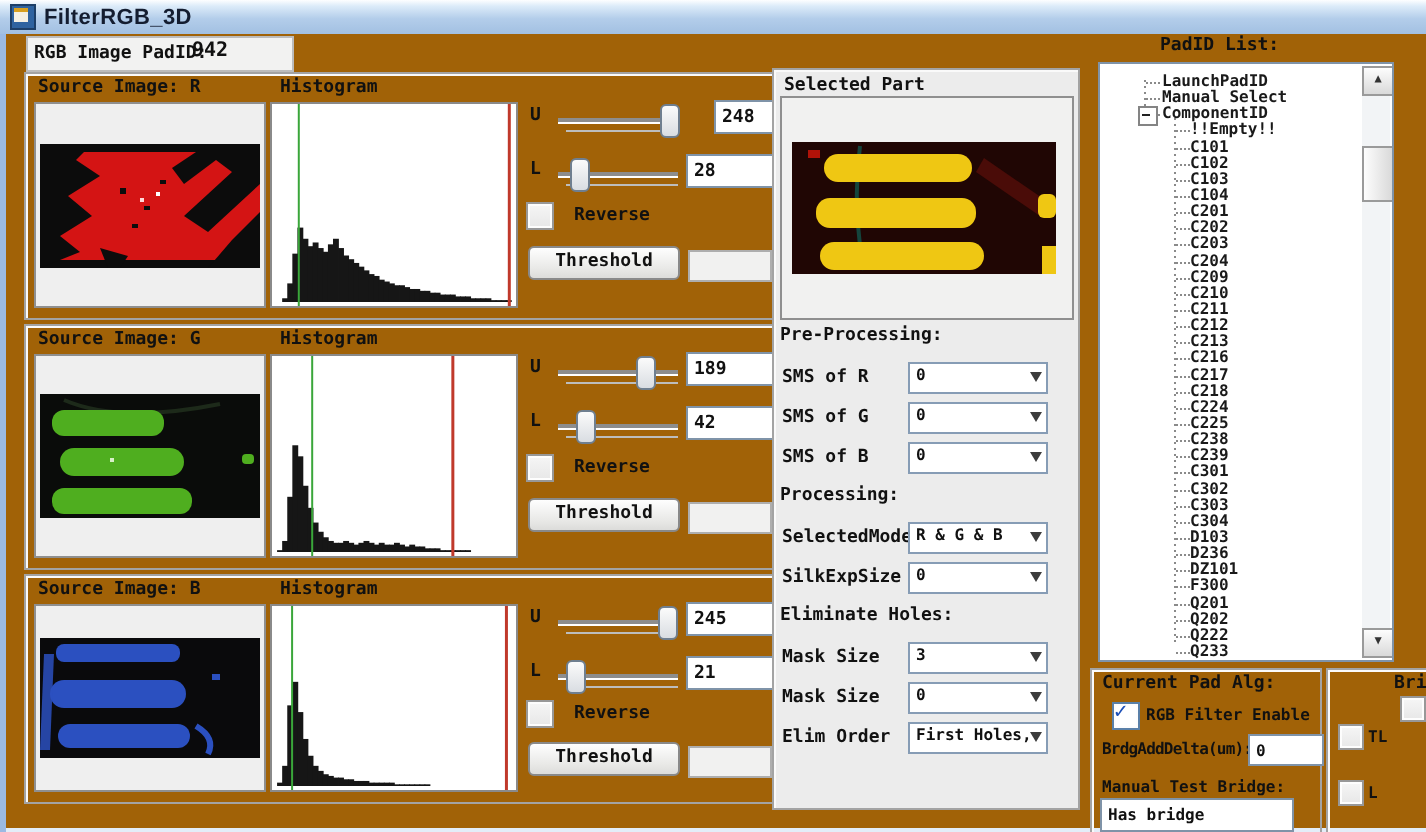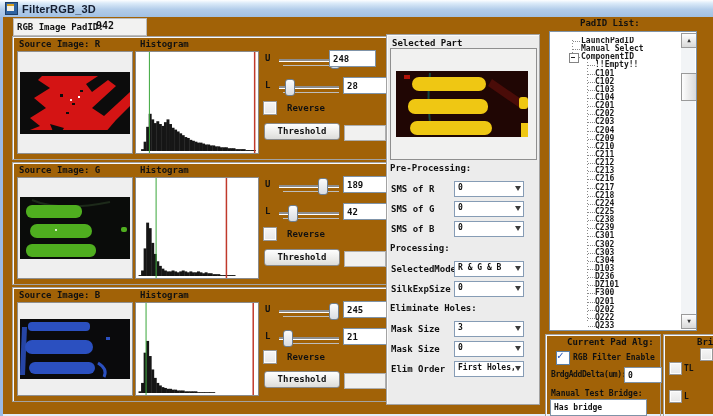--- a/index.html
+++ b/index.html
@@ -139,21 +139,21 @@
           <rect x="111.83" y="98.07" width="2.94" height="0.93" fill="#161616"></rect>
           <rect x="114.38" y="98.07" width="2.94" height="0.93" fill="#161616"></rect>
           <rect x="116.92" y="98.07" width="2.94" height="0.93" fill="#161616"></rect>
           <line x1="13.39607843137255" y1="0" x2="13.39607843137255" y2="101" stroke="#3aa63a" stroke-width="1"></line>
           <line x1="118.65098039215687" y1="0" x2="118.65098039215687" y2="101" stroke="#c0392b" stroke-width="1.5"></line>
         </svg></div>
     <span class="sl-label" style="left:252px;top:16px;">U</span>
     <div class="track" style="left:266px;top:22px;"></div>
     <div class="tick" style="left:270px;top:28px;"></div>
     <div class="sthumb uthumb" style="top: 15px; left: 316.573px;"></div>
-    <input class="field" style="left: 316px; top: 13px; width: 42px; height: 15px;" value="248">
+    <input class="field" style="left: 344px; top: 13px; width: 42px; height: 15px;" value="248">
     <span class="sl-label" style="left:252px;top:43px;">L</span>
     <div class="track" style="left:266px;top:49px;"></div>
     <div class="tick" style="left:270px;top:55px;"></div>
     <div class="sthumb lthumb" style="top: 42px; left: 271.71px;"></div>
     <input class="field" style="left: 330px; top: 40px; width: 42px; height: 15px;" value="28">
     <span class="cb" style="left:250px;top:64px;"></span>
     <span class="lbl9" style="left:274px;top:66px;">Reverse</span>
     <button class="btn" style="left:251px;top:86px;width:76px;height:17px;line-height:15px;">Threshold</button>
     <div class="blankbox" style="left:331px;top:88px;width:40px;height:14px;"></div>
   </div>
@@ -415,21 +415,21 @@
         <div class="trow lvl1">Q233</div>
       </div>
     <div class="sbar">
       <div class="sbtn" style="top:0;">▲</div>
       <div class="sthumbv"></div>
       <div class="sbtn" style="bottom:0;">▼</div>
     </div>
   </div>
 
   <div class="group" style="left:545px;top:317px;width:114px;height:81px;">
-    <span class="glabel" style="left:5px;top:2px;margin-left:16px;">Current Pad Alg:</span>
+    <span class="glabel" style="left:5px;top:2px;">Current Pad Alg:</span>
     <span id="rgb-filter-cb" class="cb checked" style="left:10px;top:16px;">
         <span class="ck">✓</span>
       </span>
     <span class="lbl8" style="left:27px;top:18px;">RGB Filter Enable</span>
     <span class="lbl8" style="left:5px;top:35px;letter-spacing:-0.4px;">BrdgAddDelta(um):</span>
     <input class="field" style="left: 78px; top: 32px; width: 33px; height: 14px; font-size: 8px;" value="0">
     <span class="lbl8" style="left:5px;top:54px;">Manual Test Bridge:</span>
     <input class="field" style="left: 4px; top: 64px; width: 92px; height: 15px; font-size: 8px;" value="Has bridge">
   </div>
 

